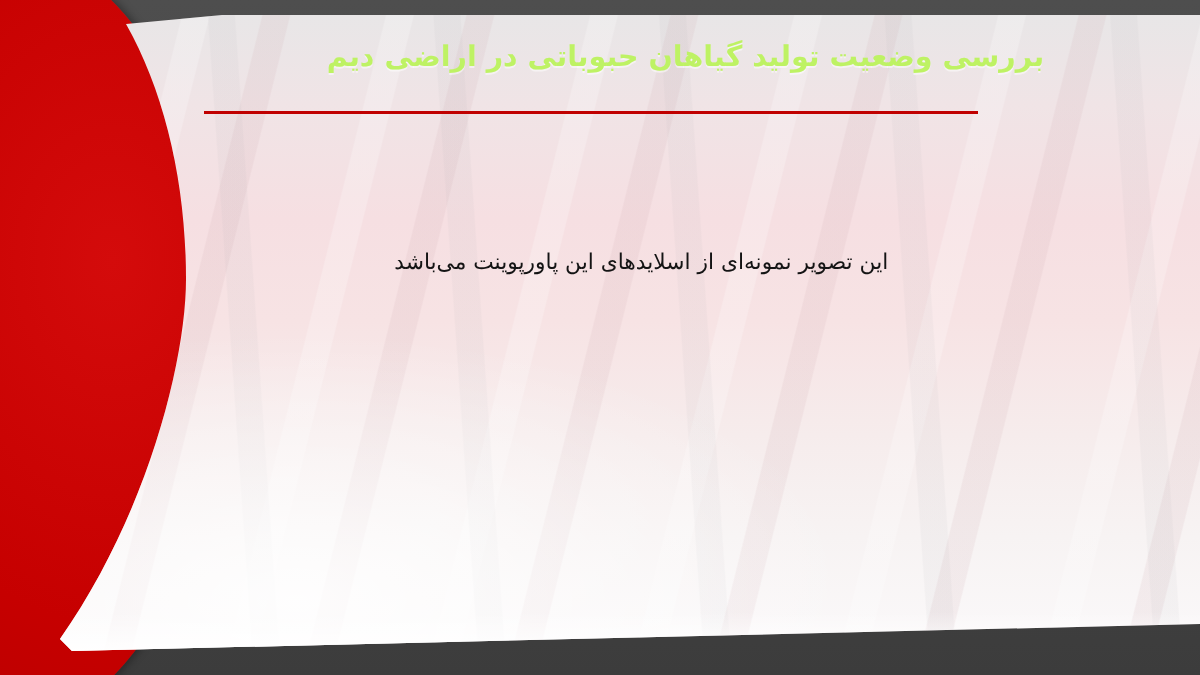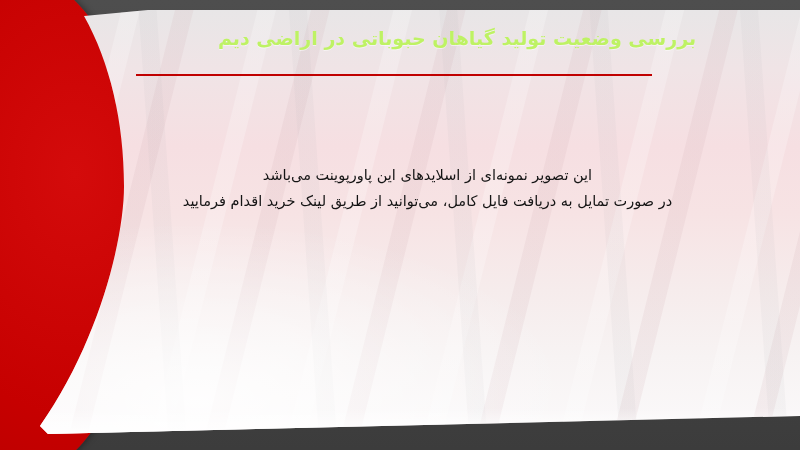--- a/index.html
+++ b/index.html
@@ -180,18 +180,17 @@
   </div>
 
   <div class="slide-text-layer">
 
     <div class="title">بررسی وضعیت تولید گیاهان حبوباتی در اراضی دیم</div>
 
     <div class="title-rule"></div>
 
     <div class="body-text">
       <span class="body-line">این تصویر نمونه‌ای از اسلایدهای این پاورپوینت می‌باشد</span>
-      <span class="body-line">در صورت تمایل به دریافت فایل کامل، می‌توانید از طریق لینک خرید اقدام فرمایید</span>
     </div>
 
   </div>
 
 </div>
 
 </body></html>

